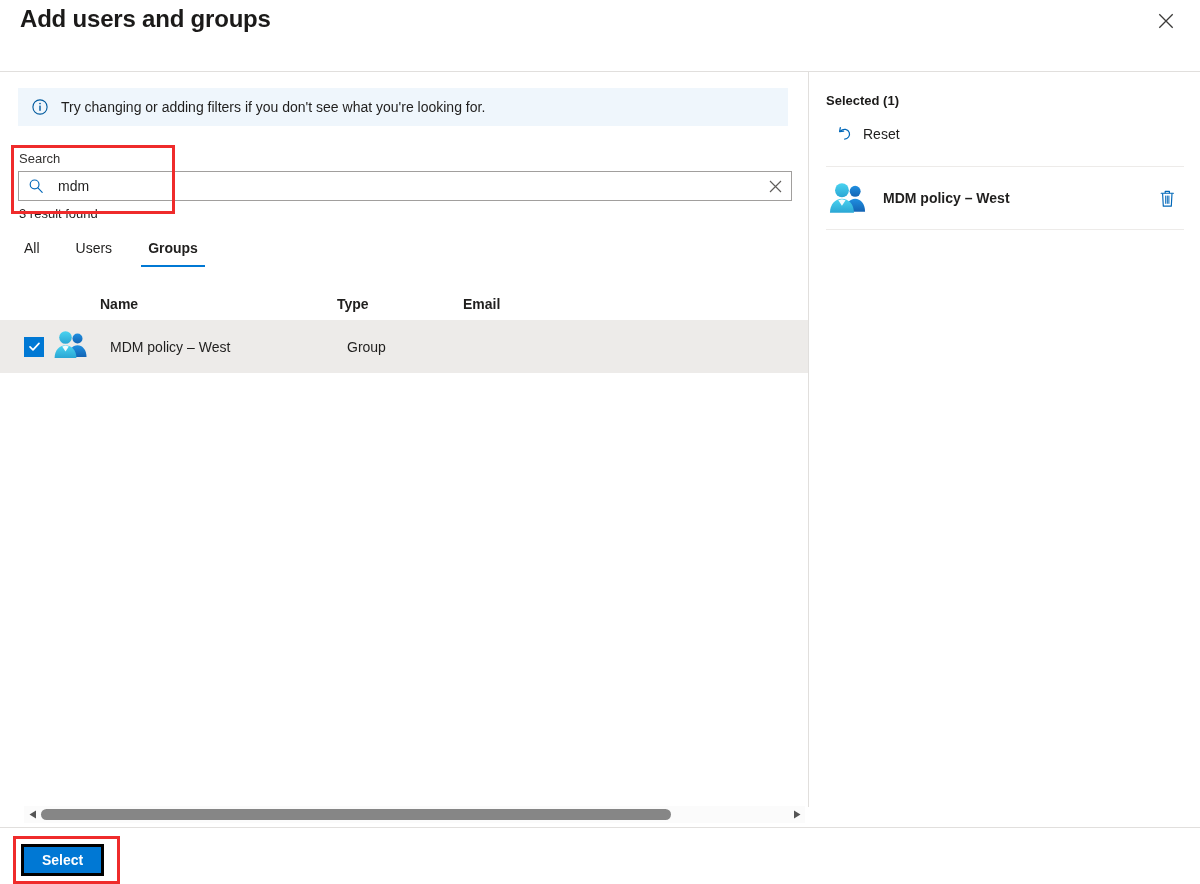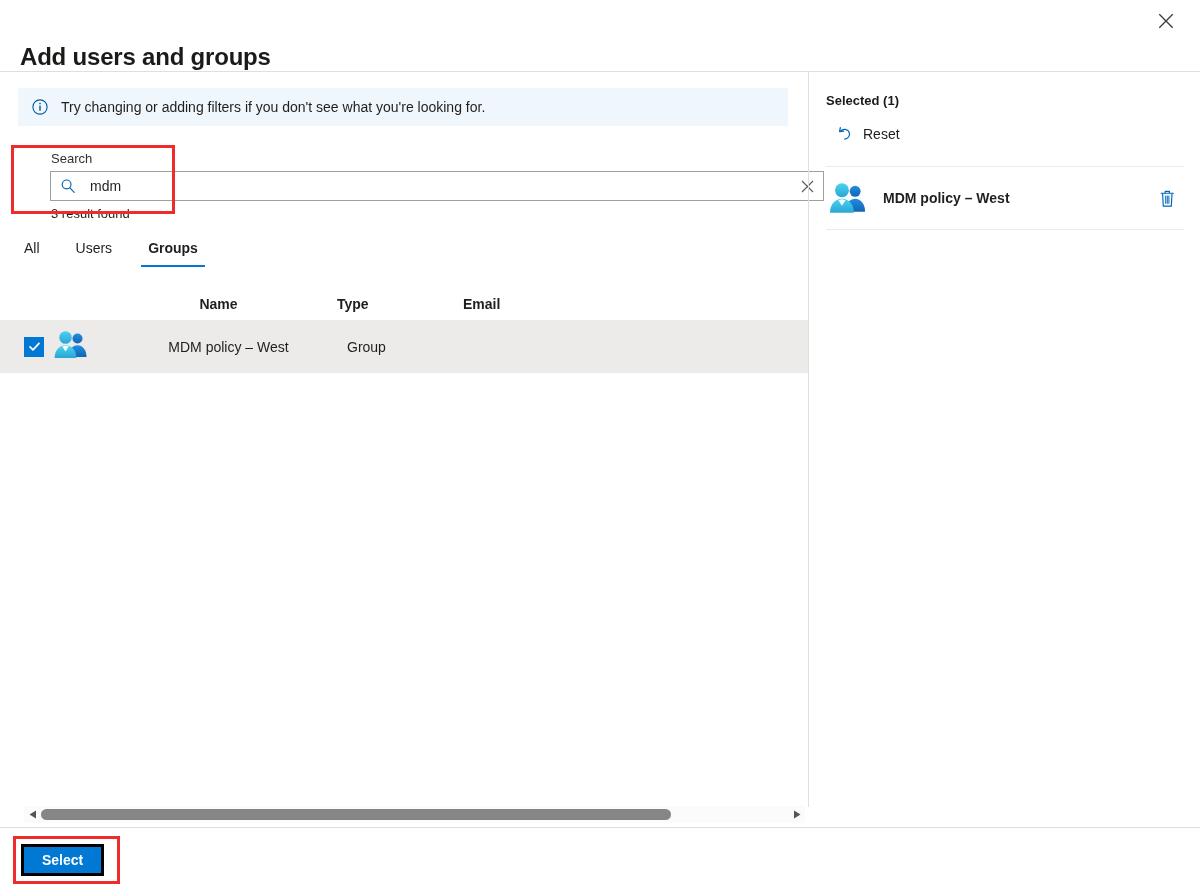--- a/index.html
+++ b/index.html
@@ -26,21 +26,20 @@
   }
   .page-title {
     position: absolute;
     left: 20px;
     top: 3px;
     font-size: 24px;
     font-weight: 600;
     letter-spacing: -0.2px;
     color: #1b1a19;
     line-height: 32px;
-    margin-top: 38px;
   }
   .close-btn {
     position: absolute;
     right: 18px;
     top: 5px;
     width: 32px;
     height: 32px;
     display: flex;
     align-items: center;
     justify-content: center;
@@ -98,21 +97,20 @@
     color: #201f1e;
     line-height: 20px;
   }
 
   
   .search-wrap {
     position: absolute;
     left: 18px;
     top: 78px;
     width: 774px;
-    margin-left: 32px;
   }
   .search-label {
     font-size: 13px;
     color: #323130;
     line-height: 18px;
     margin-bottom: 3px;
     padding-left: 1px;
   }
   .search-field {
     position: relative;
@@ -219,21 +217,21 @@
     height: 33px;
   }
   .th {
     font-size: 14px;
     font-weight: 600;
     color: #201f1e;
     line-height: 20px;
   }
   .col-check { width: 44px; flex: 0 0 44px; }
   .col-icon  { width: 56px; flex: 0 0 56px; }
-  .col-name  { width: 237px; flex: 0 0 237px; text-align: center; }
+  .col-name  { width: 237px; flex: 0 0 237px; }
   .col-type  { width: 126px; flex: 0 0 126px; }
   .col-email { width: 160px; flex: 0 0 160px; }
 
   .table-row {
     display: flex;
     align-items: center;
     height: 53px;
     background: #edebe9;
     cursor: pointer;
   }

